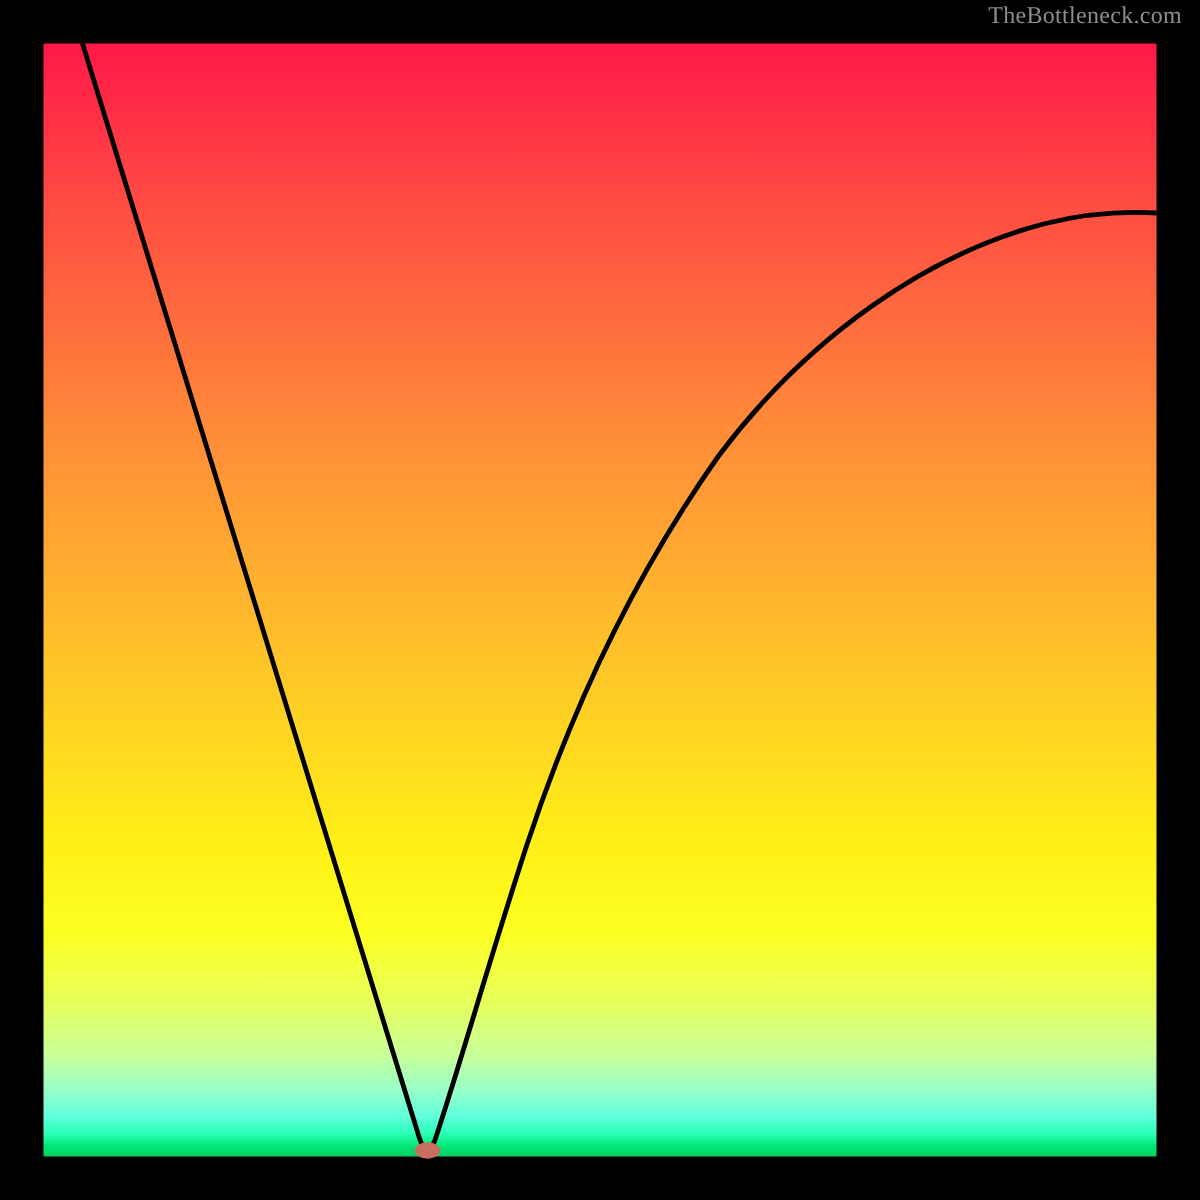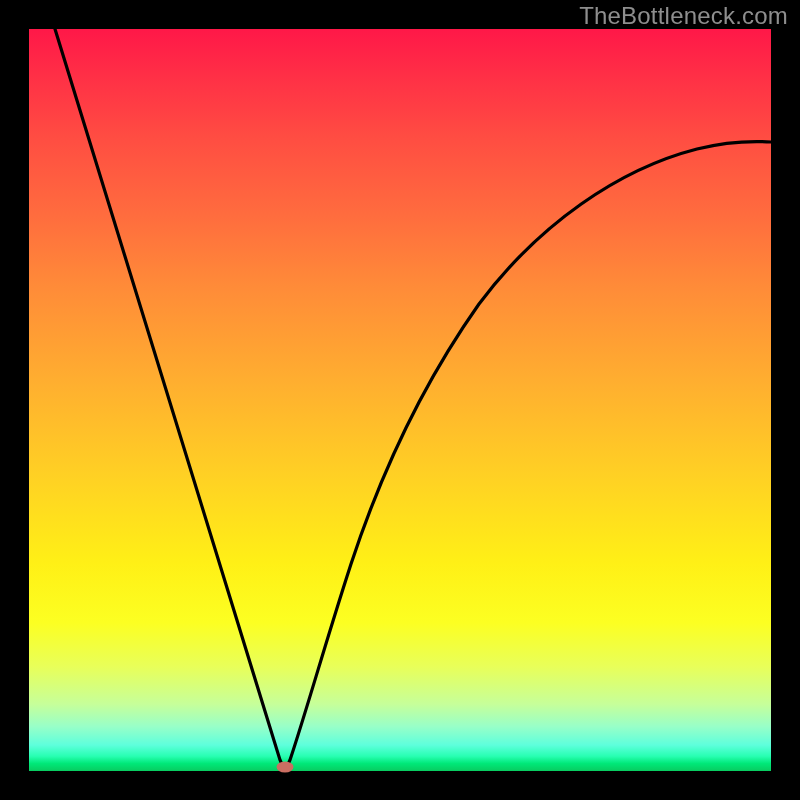--- a/index.html
+++ b/index.html
@@ -40,22 +40,22 @@
       #5effdc 96.5%,
       #28ffb2 98%,
       #00e878 99%,
       #08cc60 100%
     );
   }
   .watermark {
     position: absolute;
     top: 2px;
     right: 12px;
-    font-family: Liberation Sans, sans-serif;
-    font-size: 24px;
+    font-family: Liberation Serif, serif;
+    font-size: 16px;
     color: #8e8e8e;
     font-weight: 500;
     letter-spacing: 0.2px;
   }
   svg.curve {
     position: absolute;
     top: 0;
     left: 0;
     width: 742px;
     height: 742px;

